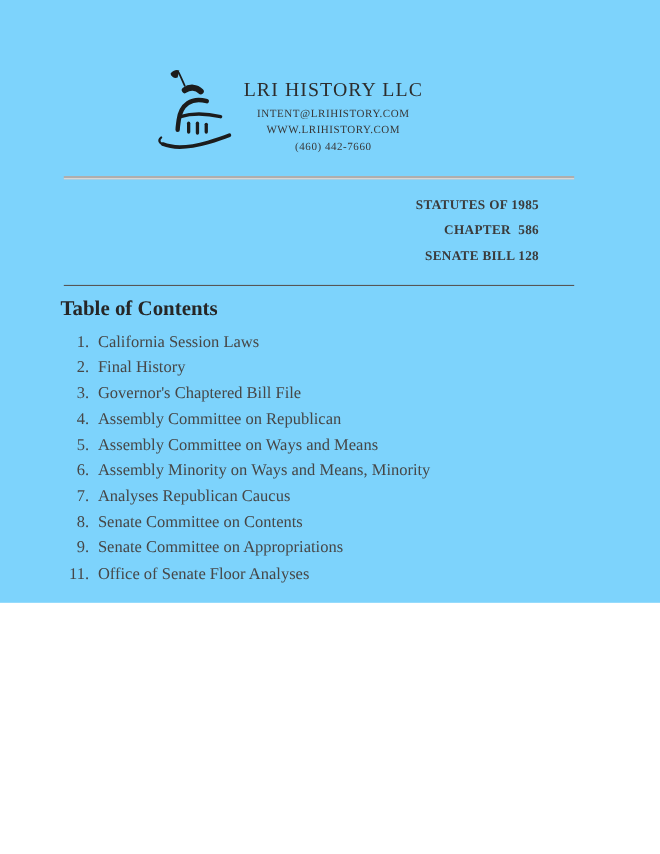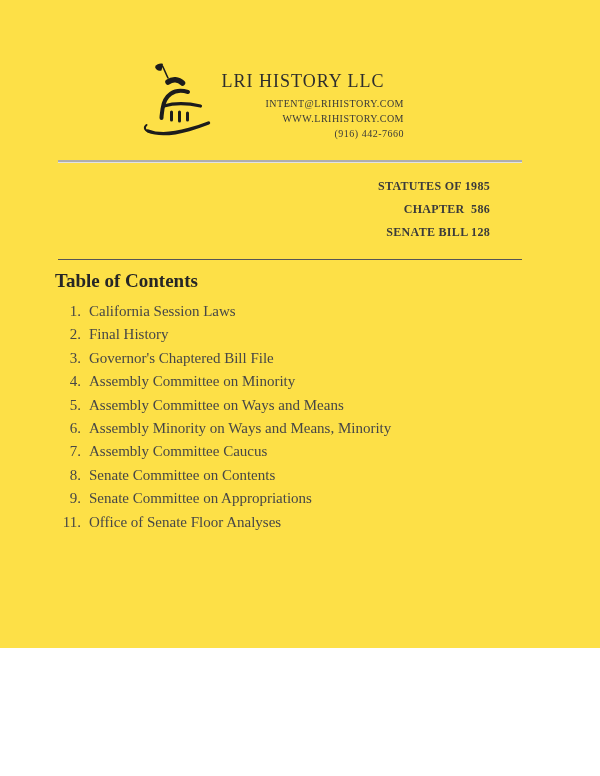--- a/index.html
+++ b/index.html
@@ -7,22 +7,22 @@
     padding: 0;
     background: #ffffff;
     width: 600px;
     height: 776px;
     overflow: hidden;
     font-family: "Liberation Serif", "DejaVu Serif", serif;
   }
   .page {
     position: relative;
     width: 600px;
-    height: 648px;
-    background: #fde047;
+    height: 548px;
+    background: #7dd3fc;
   }
   
   .logo {
     position: absolute;
     left: 141px;
     top: 61px;
     width: 76px;
     height: 80px;
   }
   .header-text {
@@ -38,21 +38,20 @@
     color: #2d2d2d;
     line-height: 21px;
     white-space: nowrap;
   }
   .contact {
     margin-top: 4px;
     font-size: 10px;
     letter-spacing: 0.5px;
     color: #383838;
     line-height: 15px;
-    text-align: right;
   }
   
   .divider {
     position: absolute;
     left: 58px;
     width: 464px;
   }
   .divider-1 {
     top: 160px;
     height: 2px;
@@ -136,21 +135,21 @@
         <path d="M7.5 69.5 C4 68.5 2.5 65.5 5.5 63" stroke-width="2"></path>
       </g>
     </svg>
   </div>
 
   <div class="header-text">
     <div class="company">LRI HISTORY LLC</div>
     <div class="contact">
       <div>INTENT@LRIHISTORY.COM</div>
       <div>WWW.LRIHISTORY.COM</div>
-      <div>(916) 442-7660</div>
+      <div>(460) 442-7660</div>
     </div>
   </div>
 
   <div class="divider divider-1"></div>
 
   <div class="ref-block">
     <div>STATUTES OF 1985</div>
     <div>CHAPTER  586</div>
     <div>SENATE BILL 128</div>
   </div>
@@ -167,33 +166,33 @@
     <li>
       <span class="num">2.</span>
       <span class="label">Final History</span>
     </li>
     <li>
       <span class="num">3.</span>
       <span class="label">Governor's Chaptered Bill File</span>
     </li>
     <li>
       <span class="num">4.</span>
-      <span class="label">Assembly Committee on Minority</span>
+      <span class="label">Assembly Committee on Republican</span>
     </li>
     <li>
       <span class="num">5.</span>
       <span class="label">Assembly Committee on Ways and Means</span>
     </li>
     <li>
       <span class="num">6.</span>
       <span class="label">Assembly Minority on Ways and Means, Minority</span>
     </li>
     <li>
       <span class="num">7.</span>
-      <span class="label">Assembly Committee Caucus</span>
+      <span class="label">Analyses Republican Caucus</span>
     </li>
     <li>
       <span class="num">8.</span>
       <span class="label">Senate Committee on Contents</span>
     </li>
     <li>
       <span class="num">9.</span>
       <span class="label">Senate Committee on Appropriations</span>
     </li>
     <li>

